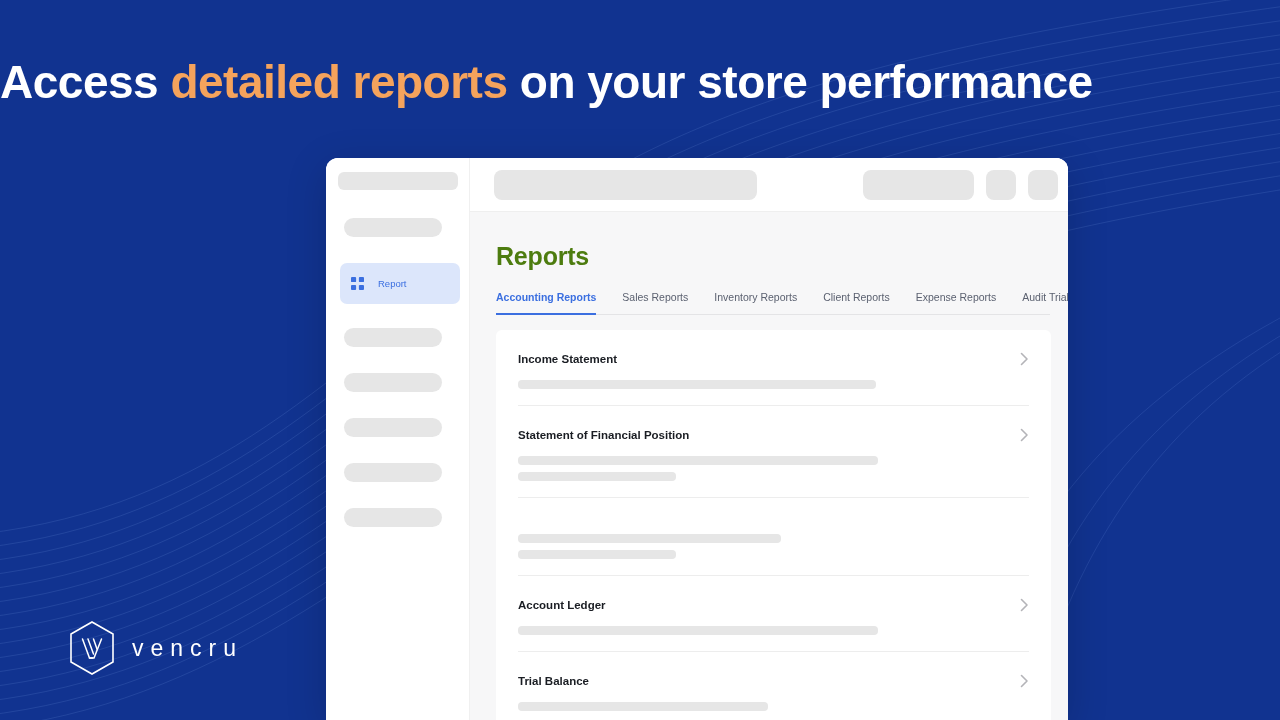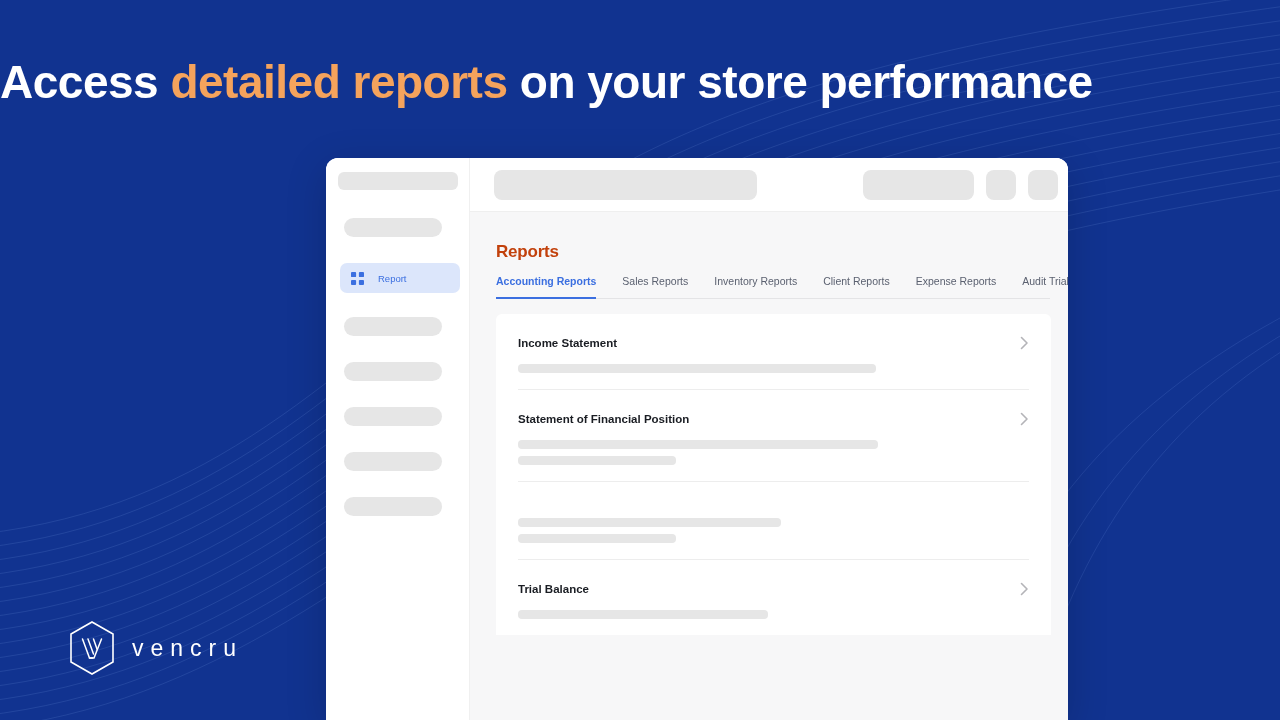--- a/index.html
+++ b/index.html
@@ -57,21 +57,21 @@
     border-right:1px solid #f0f0f0;
     padding:14px 12px 0 12px;
     flex:0 0 144px;
   }
   .sk { background:#E6E6E6; border-radius:999px; }
   #sidebar .sk-logo { width:120px; height:18px; border-radius:6px; margin-bottom:28px; }
   .nav-sk { width:98px; height:19px; margin:0 auto 26px 6px; }
 
   #nav-report {
     display:flex; align-items:center; gap:14px;
-    width:120px; height:30px; margin:0 0 24px 2px;
+    width:120px; height:41px; margin:0 0 24px 2px;
     background:#DCE6FB; border-radius:7px;
     padding-left:11px;
   }
   #nav-report .label {
     color:#3B6FE0; font-size:9.5px; font-weight:500;
   }
   .grid-icon { width:13px; height:13px; display:block; }
 
   
   #main {
@@ -92,22 +92,22 @@
   #topbar .spacer { flex:1; }
   #topbar .pill-sk   { width:111px; height:30px; border-radius:8px; }
   #topbar .sq-sk     { width:30px;  height:30px; border-radius:8px; }
 
   
   #page {
     flex:1; overflow:hidden;
     padding:30px 0 0 0;
   }
   #page-title {
-    font-size:17px; font-weight:bold; color:#c2410c;
-    margin:0 0 13px 26px; letter-spacing:-0.2px;
+    font-size:25px; font-weight:bold; color:#4d7c0f;
+    margin:0 0 20px 26px; letter-spacing:-0.2px;
   }
 
   
   #tabs {
     display:flex; align-items:flex-end; gap:26px;
     margin:0 18px 0 26px;
     border-bottom:1px solid #e4e4e6;
   }
   .tab {
     font-size:10.5px; color:#5b6170;
@@ -255,20 +255,31 @@
               </div>
             </div>
             <div class="report-row">
               <div class="report-lines">
                 <div class="line" style="width: 51.5%;"></div>
                 <div class="line" style="width: 31%;"></div>
               </div>
             </div>
             <div class="report-row">
               <div class="report-head">
+                <div class="report-title">Account Ledger</div>
+                <svg class="chev" viewBox="0 0 9 14">
+                  <path d="M1.5,1.5 L7,7 L1.5,12.5" fill="none" stroke="#b4b4b8" stroke-width="1.6" stroke-linecap="round" stroke-linejoin="round"></path>
+                </svg>
+              </div>
+              <div class="report-lines">
+                <div class="line" style="width: 70.5%;"></div>
+              </div>
+            </div>
+            <div class="report-row">
+              <div class="report-head">
                 <div class="report-title">Trial Balance</div>
                 <svg class="chev" viewBox="0 0 9 14">
                   <path d="M1.5,1.5 L7,7 L1.5,12.5" fill="none" stroke="#b4b4b8" stroke-width="1.6" stroke-linecap="round" stroke-linejoin="round"></path>
                 </svg>
               </div>
               <div class="report-lines">
                 <div class="line" style="width: 49%;"></div>
               </div>
             </div>
           </div>

